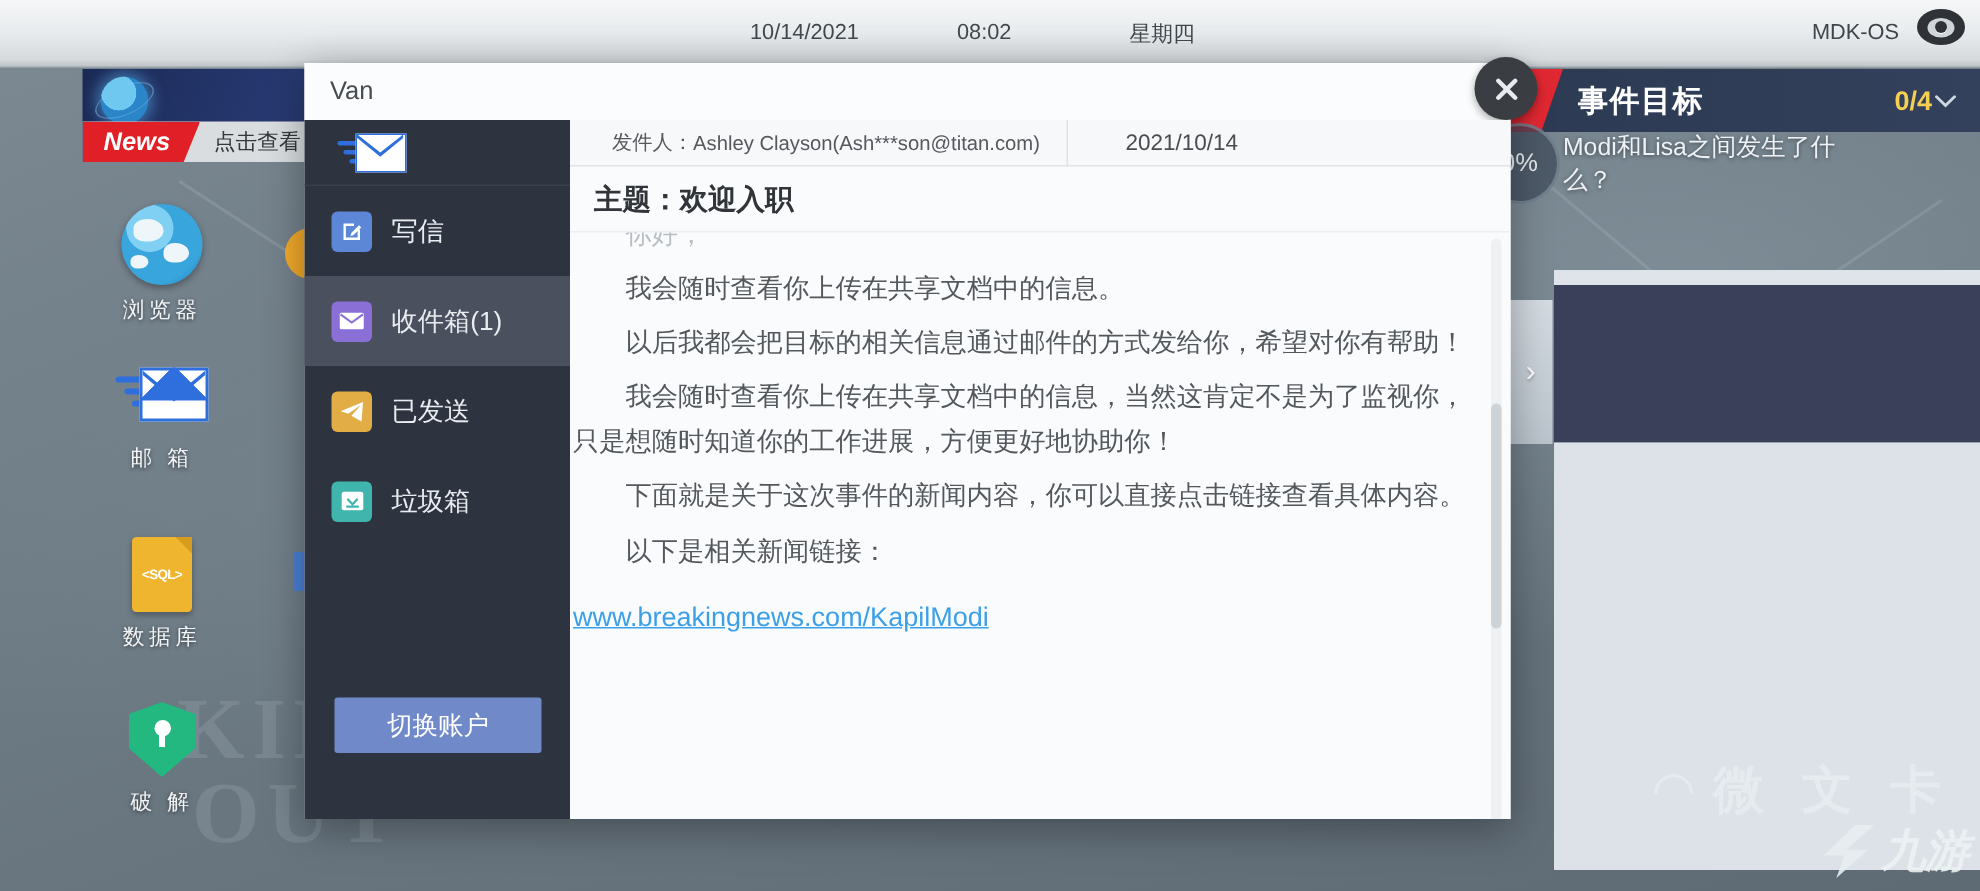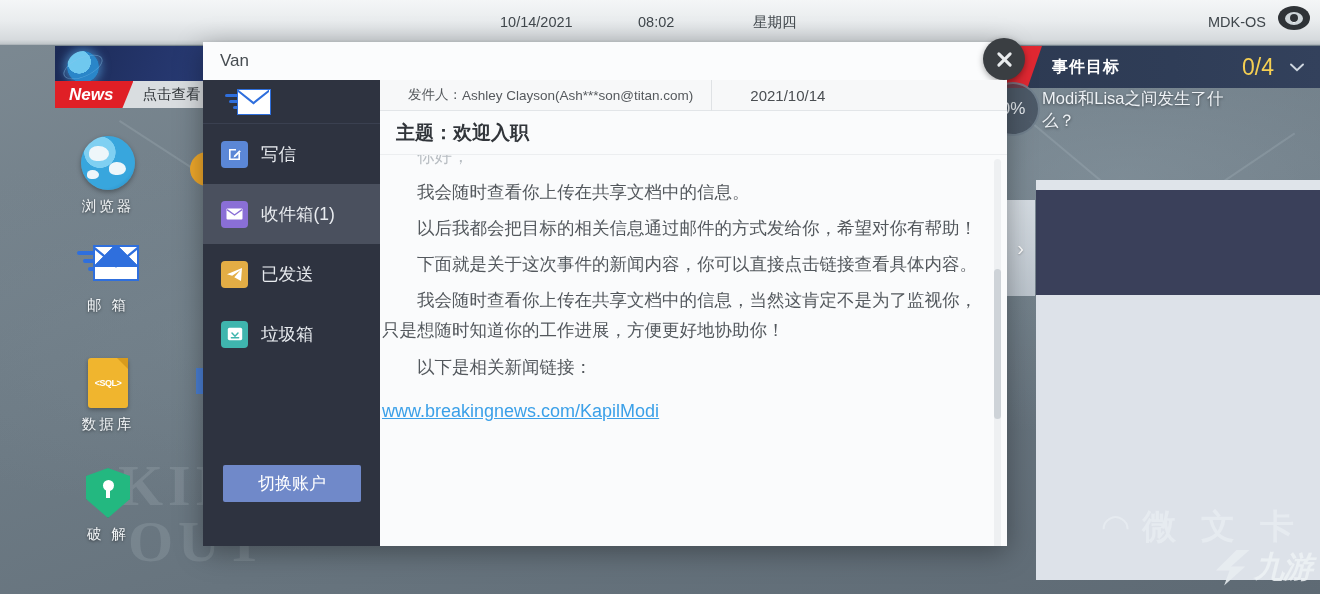--- a/index.html
+++ b/index.html
@@ -156,22 +156,22 @@
   }
   .obj-red {
     position: absolute; left: 0; top: 0; width: 52px; height: 42px; background: #e02832;
     clip-path: polygon(0 0, 100% 0, 72% 100%, 0 100%);
     display: flex; align-items: center; justify-content: flex-start; padding-left: 8px;
   }
   .star {
     width: 22px; height: 21px; background: #fff;
     clip-path: polygon(50% 0%, 61% 35%, 98% 35%, 68% 57%, 79% 91%, 50% 70%, 21% 91%, 32% 57%, 2% 35%, 39% 35%);
   }
-  .obj-title { margin-left: 62px; color: #fff; font-size: 16px; font-weight: bold; letter-spacing: 1px; }
-  .obj-count { position: absolute; right: 46px; color: #f5cf52; font-size: 23px; font-weight: normal; }
+  .obj-title { margin-left: 62px; color: #fff; font-size: 20px; font-weight: bold; letter-spacing: 1px; }
+  .obj-count { position: absolute; right: 32px; color: #f5cf52; font-size: 18px; font-weight: bold; }
   .obj-chev {
     position: absolute; right: 16px; width: 14px; height: 9px; color: #cfd7e0;
   }
   .obj-body { position: absolute; left: 52px; top: 42px; width: 200px; }
   .obj-text {
     color: #eef2f6; font-size: 16.5px; line-height: 1.32; text-shadow: 0 1px 3px rgba(0,0,0,0.5);
   }
   .reason-link {
     position: absolute; left: 253px; top: 66px; color: #c4ccd3; font-size: 16px;
     text-shadow: 0 1px 3px rgba(0,0,0,0.5);
@@ -481,22 +481,22 @@
           <div class="meta-date">2021/10/14</div>
         </div>
 
         <div class="mail-subject">主题：欢迎入职</div>
 
         <div class="mail-scroll">
           <div class="mail-text">
             <p class="clip">你好，</p>
             <p>我会随时查看你上传在共享文档中的信息。</p>
             <p>以后我都会把目标的相关信息通过邮件的方式发给你，希望对你有帮助！</p>
+            <p>我会随时查看你上传在共享文档中的信息，当然这肯定不是为了监视你，只是想随时知道你的工作进展，方便更好地协助你！</p>
             <p>下面就是关于这次事件的新闻内容，你可以直接点击链接查看具体内容。</p>
-            <p>我会随时查看你上传在共享文档中的信息，当然这肯定不是为了监视你，只是想随时知道你的工作进展，方便更好地协助你！</p>
             <p>以下是相关新闻链接：</p>
             <a class="mail-link">www.breakingnews.com/KapilModi</a>
           </div>
           <div class="vscroll">
             <div class="thumb"></div>
           </div>
         </div>
       </div>
 
     </div>

